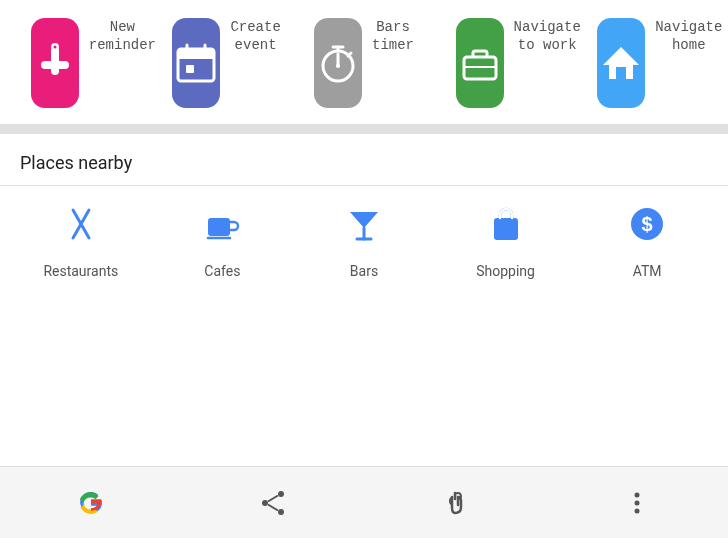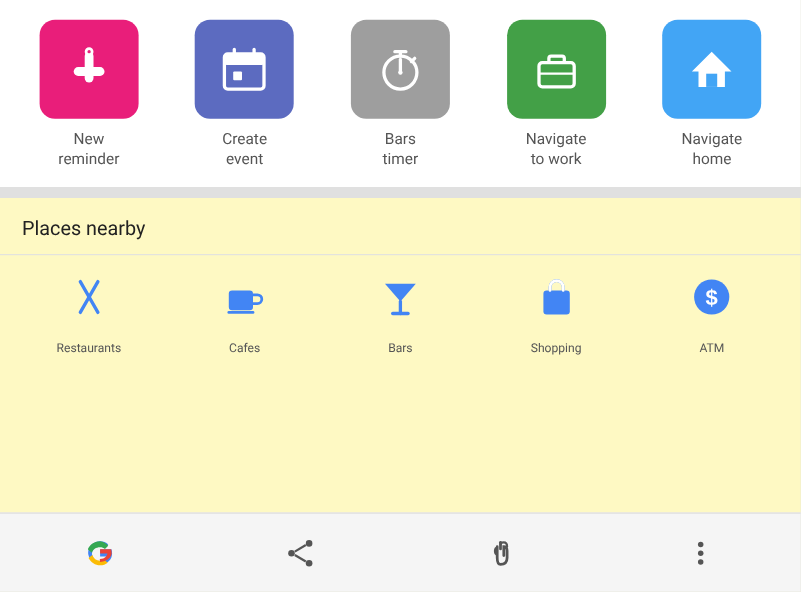--- a/index.html
+++ b/index.html
@@ -16,24 +16,23 @@
     
     .shortcuts-section {
       background: #ffffff;
       padding: 18px 10px 16px 10px;
       display: flex;
       justify-content: space-around;
       align-items: flex-start;
     }
     .shortcut-item {
       display: flex;
-      flex-direction: column;
-      align-items: center;
       gap: 10px;
       width: 100px;
+      font-family: Liberation Mono, monospace;
     }
     .shortcut-icon-box {
       width: 90px;
       height: 90px;
       border-radius: 14px;
       display: flex;
       align-items: center;
       justify-content: center;
     }
     .shortcut-icon-box svg {
@@ -48,21 +47,21 @@
     }
 
     
     .section-gap {
       height: 10px;
       background: #e0e0e0;
     }
 
     
     .places-section {
-      background: #fef9c3;
+      background: #ffffff;
       padding: 0;
       flex: 1;
     }
     .places-title {
       font-size: 18px;
       color: #222;
       padding: 18px 20px 12px 20px;
       font-weight: 400;
     }
     .places-divider {
@@ -82,21 +81,21 @@
       align-items: center;
       gap: 10px;
       min-width: 110px;
       flex: 1;
     }
     .place-icon {
       font-size: 38px;
       color: #4285F4;
     }
     .place-label {
-      font-size: 11px;
+      font-size: 14px;
       color: #555;
       text-align: left;
     }
 
     
     .bottom-nav {
       height: 72px;
       background: #f5f5f5;
       display: flex;
       align-items: center;

